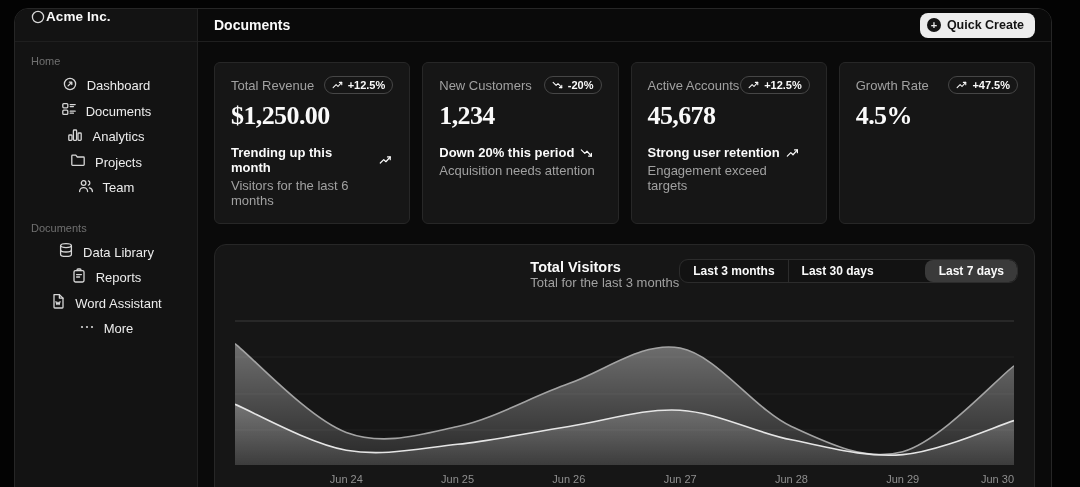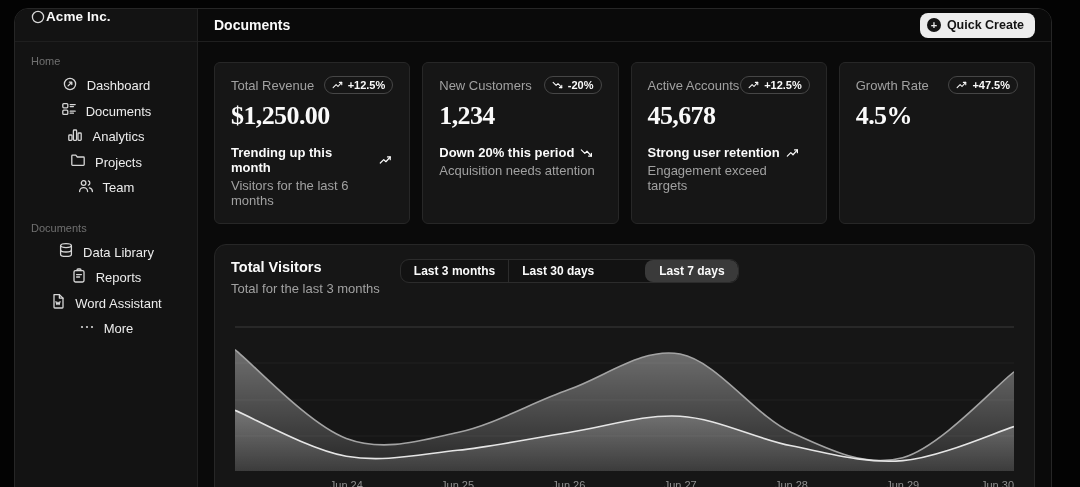--- a/index.html
+++ b/index.html
@@ -39,23 +39,23 @@
   .card-top { display:flex; align-items:flex-start; justify-content:space-between; }
   .card-label { font-size:13px; color:#a1a1a1; padding-top:2px; }
   .badge { display:inline-flex; align-items:flex-end; gap:4px; border:1px solid #464646; border-radius:9px; padding:2px 7px; font-size:11px; font-weight:600; color:#fafafa; }
   .badge svg, .foot-line1 svg { stroke:#fafafa; stroke-width:1.4; fill:none; stroke-linecap:round; stroke-linejoin:round; }
   .card-value { font-size:26px; font-weight:700; letter-spacing:-.6px; margin-top:6px; line-height:1.2;font-family:Liberation Serif, serif; }
   .card-footer { margin-top:14px; }
   .foot-line1 { display:flex; align-items:center; gap:6px; font-size:13px; font-weight:700; color:#fafafa; }
   .foot-line2 { font-size:13px; color:#a1a1a1; margin-top:3px; }
   
   .chart-card { margin-top:20px; background:#161616; border:1px solid #272727; border-radius:12px; padding:14px 16px 12px; }
-  .chart-head { display:flex; align-items:flex-start; justify-content:flex-start;gap:20px; }
+  .chart-head { display:flex; align-items:flex-start; justify-content:flex-end; }
   .chart-title { font-size:14.5px; font-weight:700; }
-  .chart-sub { font-size:13px; color:#a1a1a1; margin-top:6px; }
+  .chart-sub { font-size:13px; color:#a1a1a1; }
   .tabs { display:flex; align-items:stretch; border:1px solid #2c2c2c; border-radius:9px; overflow:hidden; height:24px; background:#121212; }
   .tab { display:flex; align-items:center; padding:0 13px; font-family:inherit; font-size:12px; font-weight:700; color:#fafafa; background:transparent; border:none; border-left:1px solid #2c2c2c; cursor:pointer; }
   .tab:first-child { border-left:none; }
   .tab--active { background:#3a3a3a; border-radius:8px; border-left-color:transparent;margin-left:38px; }
   .plot-wrap { margin:27px 4px 0; height:148px; position:relative; }
   .plot-wrap svg { position:absolute; inset:0; width:100%; height:100%; display:block; }
   .x-labels { position:relative; height:23px; margin:0 4px; }
   .x-labels span { position:absolute; top:8px; font-size:11px; color:#8f8f8f; transform:translateX(-50%); white-space:nowrap; }
   .x-labels span:last-child { transform:translateX(-100%); }
 </style>

